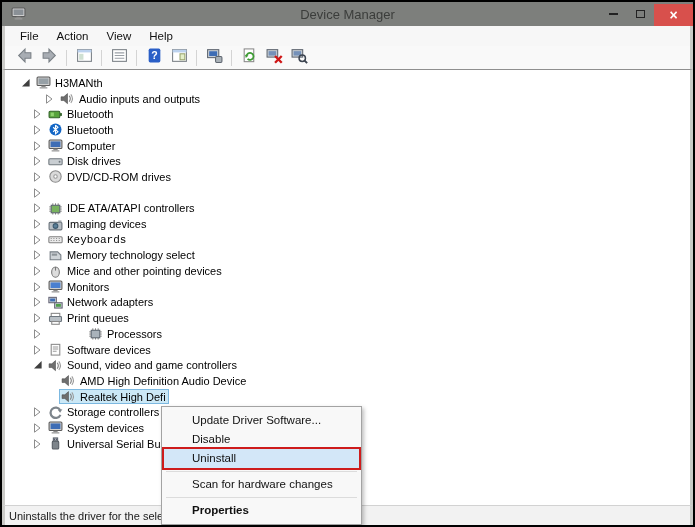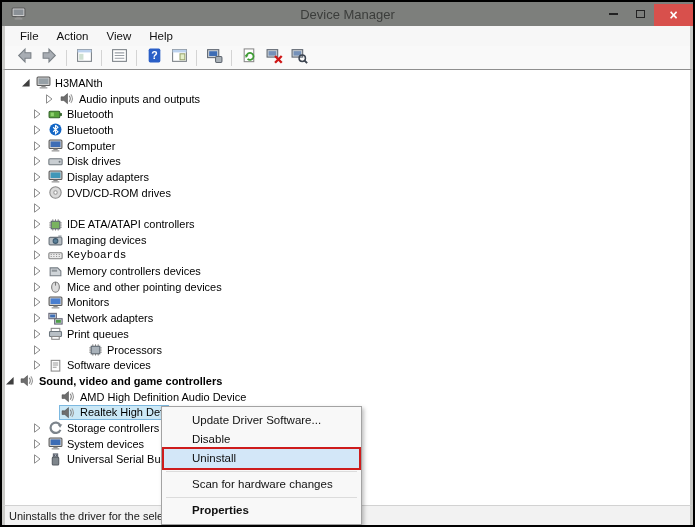--- a/index.html
+++ b/index.html
@@ -258,38 +258,20 @@
         </div>
         <div class="trow" style="padding-left: 28px;">
           <span class="exp">
             <svg width="10" height="10" viewBox="0 0 10 10" xmlns="http://www.w3.org/2000/svg">
               <polygon points="1.5,0.8 7,5 1.5,9.2" fill="#fff" stroke="#8c8c8c"></polygon>
             </svg>
           </span>
           <span class="tinner">
             <span class="dicon">
               <svg width="15" height="13" viewBox="0 0 14 12" xmlns="http://www.w3.org/2000/svg">
-                <rect x="1" y="0.8" width="12" height="8" rx="1" fill="#cfcfcf" stroke="#5a5a5a"></rect>
-                <rect x="2.4" y="2.2" width="9.2" height="5.2" fill="#3f97b8"></rect>
-                <rect x="5" y="9" width="4" height="1.4" fill="#8a8a8a"></rect>
-                <rect x="3.4" y="10.4" width="7.2" height="1.2" fill="#9a9a9a"></rect>
-              </svg>
-            </span>
-            <span>Display adapters</span>
-          </span>
-        </div>
-        <div class="trow" style="padding-left: 28px;">
-          <span class="exp">
-            <svg width="10" height="10" viewBox="0 0 10 10" xmlns="http://www.w3.org/2000/svg">
-              <polygon points="1.5,0.8 7,5 1.5,9.2" fill="#fff" stroke="#8c8c8c"></polygon>
-            </svg>
-          </span>
-          <span class="tinner">
-            <span class="dicon">
-              <svg width="15" height="13" viewBox="0 0 14 12" xmlns="http://www.w3.org/2000/svg">
                 <circle cx="7" cy="6" r="5.3" fill="#dadada" stroke="#8a8a8a"></circle>
                 <circle cx="7" cy="6" r="1.6" fill="#fff" stroke="#999"></circle>
               </svg>
             </span>
             <span>DVD/CD-ROM drives</span>
           </span>
         </div>
         <div class="trow" style="padding-left: 28px;">
           <span class="exp">
             <svg width="10" height="10" viewBox="0 0 10 10" xmlns="http://www.w3.org/2000/svg">
@@ -352,21 +334,21 @@
               <polygon points="1.5,0.8 7,5 1.5,9.2" fill="#fff" stroke="#8c8c8c"></polygon>
             </svg>
           </span>
           <span class="tinner">
             <span class="dicon">
               <svg width="15" height="13" viewBox="0 0 14 12" xmlns="http://www.w3.org/2000/svg">
                 <path d="M2 2.6 L9 2.6 L12 5.6 L12 10 L2 10 Z" fill="#cfd4d8" stroke="#767d84"></path>
                 <rect x="3.5" y="4.2" width="5" height="2" fill="#8d9499"></rect>
               </svg>
             </span>
-            <span>Memory controllers devices</span>
+            <span>Memory technology select</span>
           </span>
         </div>
         <div class="trow" style="padding-left: 28px;">
           <span class="exp">
             <svg width="10" height="10" viewBox="0 0 10 10" xmlns="http://www.w3.org/2000/svg">
               <polygon points="1.5,0.8 7,5 1.5,9.2" fill="#fff" stroke="#8c8c8c"></polygon>
             </svg>
           </span>
           <span class="tinner">
             <span class="dicon">
@@ -456,21 +438,21 @@
           <span class="tinner">
             <span class="dicon">
               <svg width="15" height="13" viewBox="0 0 14 12" xmlns="http://www.w3.org/2000/svg">
                 <rect x="3" y="1.2" width="8" height="10" fill="#fdfdfd" stroke="#8a8a8a"></rect>
                 <path d="M4.5 3.6h5M4.5 5.6h5M4.5 7.6h3.5" stroke="#9a9a9a"></path>
               </svg>
             </span>
             <span>Software devices</span>
           </span>
         </div>
-        <div class="trow" style=" font-weight: bold;">
+        <div class="trow" style="padding-left: 28px;">
           <span class="exp">
             <svg width="10" height="10" viewBox="0 0 10 10" xmlns="http://www.w3.org/2000/svg">
               <polygon points="8.6,1 8.6,8.6 1,8.6" fill="#3f3f3f"></polygon>
             </svg>
           </span>
           <span class="tinner">
             <span class="dicon">
               <svg width="15" height="13" viewBox="0 0 14 12" xmlns="http://www.w3.org/2000/svg">
                 <polygon points="1,4.4 3.6,4.4 7,1.4 7,10.8 3.6,7.9 1,7.9" fill="#6e6e6e" stroke="#464646" stroke-width="0.5"></polygon>
                 <path d="M8.6 3.4 Q10.6 6.1 8.6 8.9" stroke="#7d7d7d" fill="none"></path>

